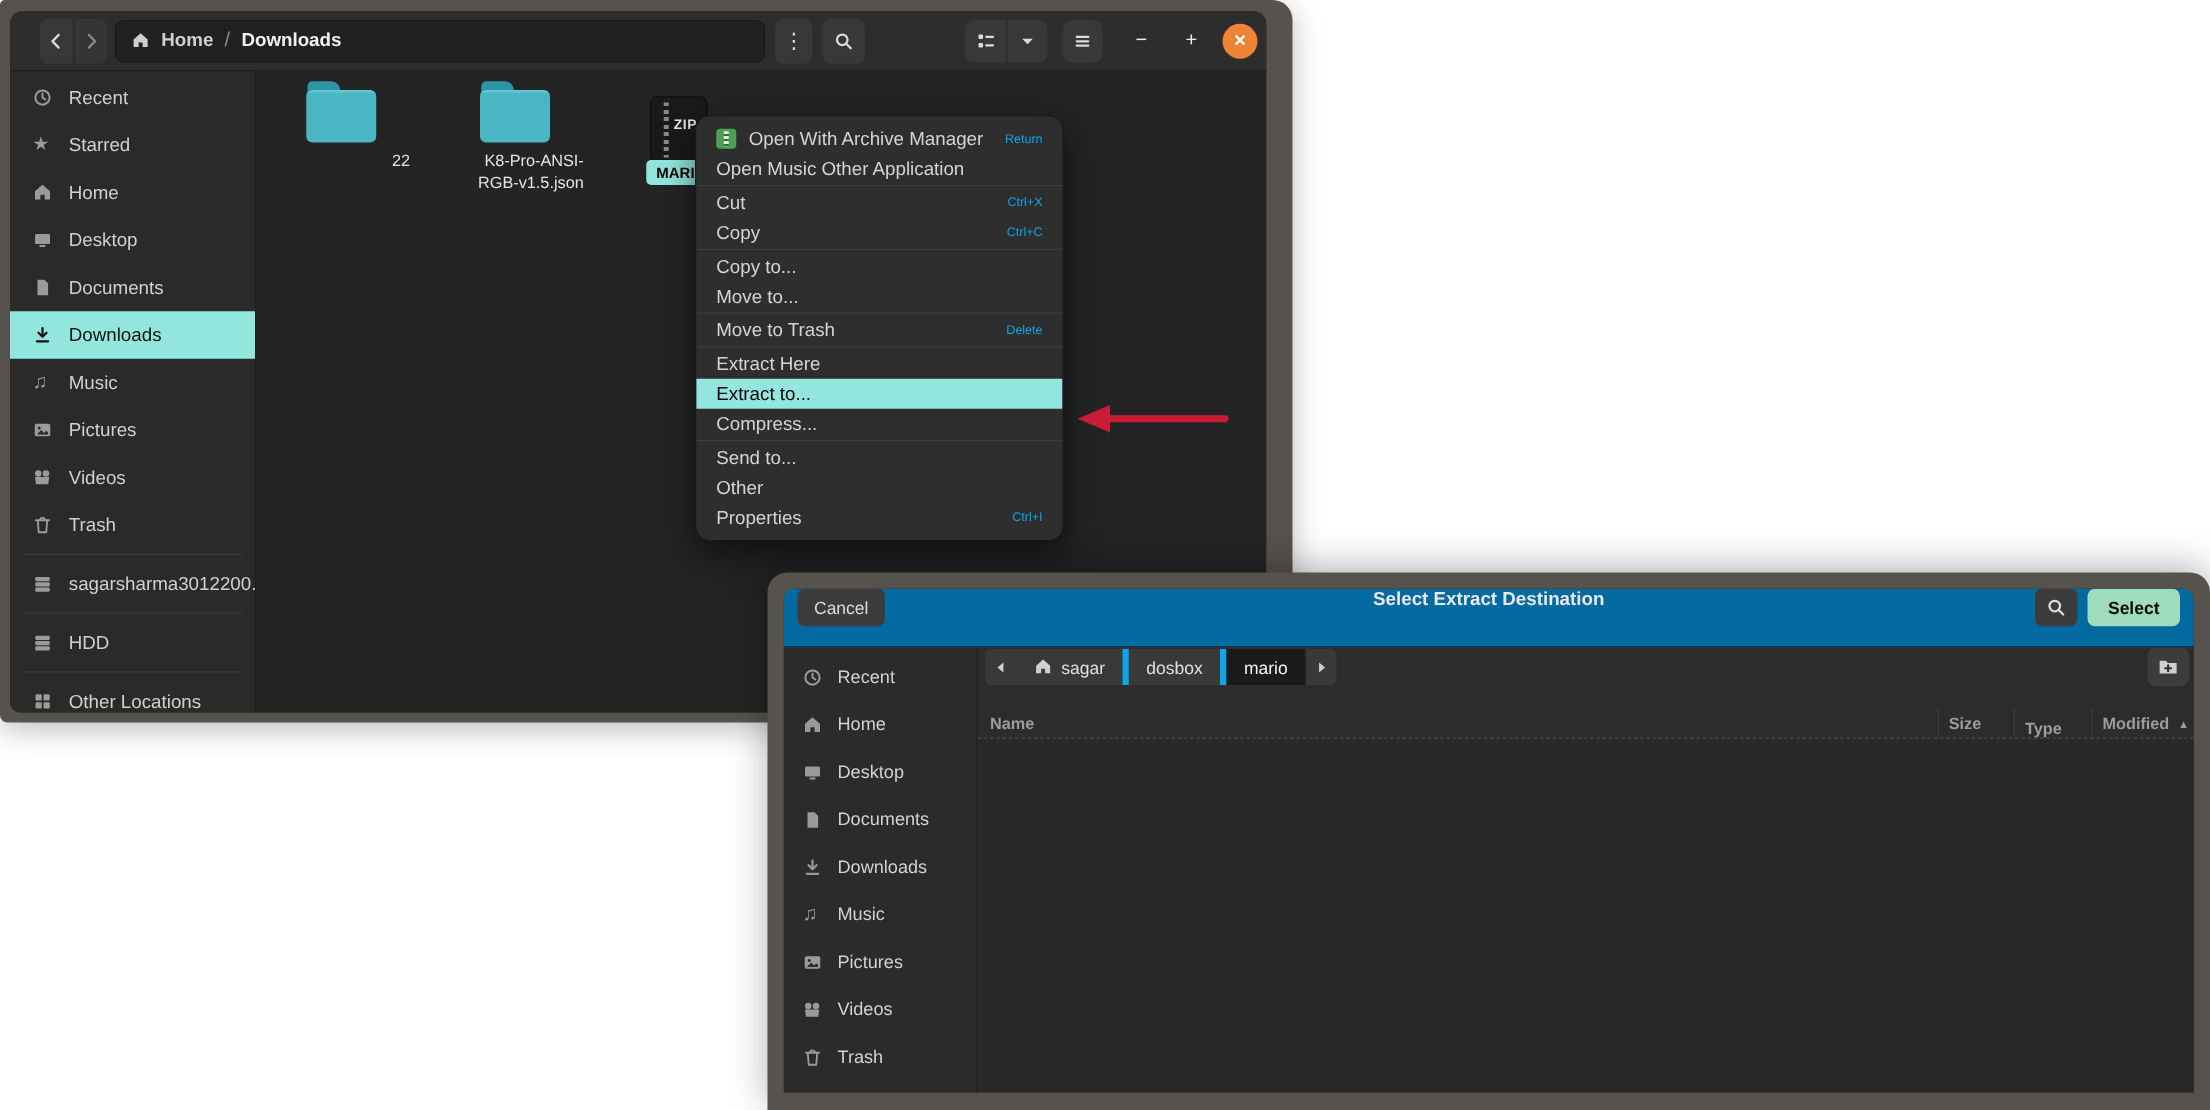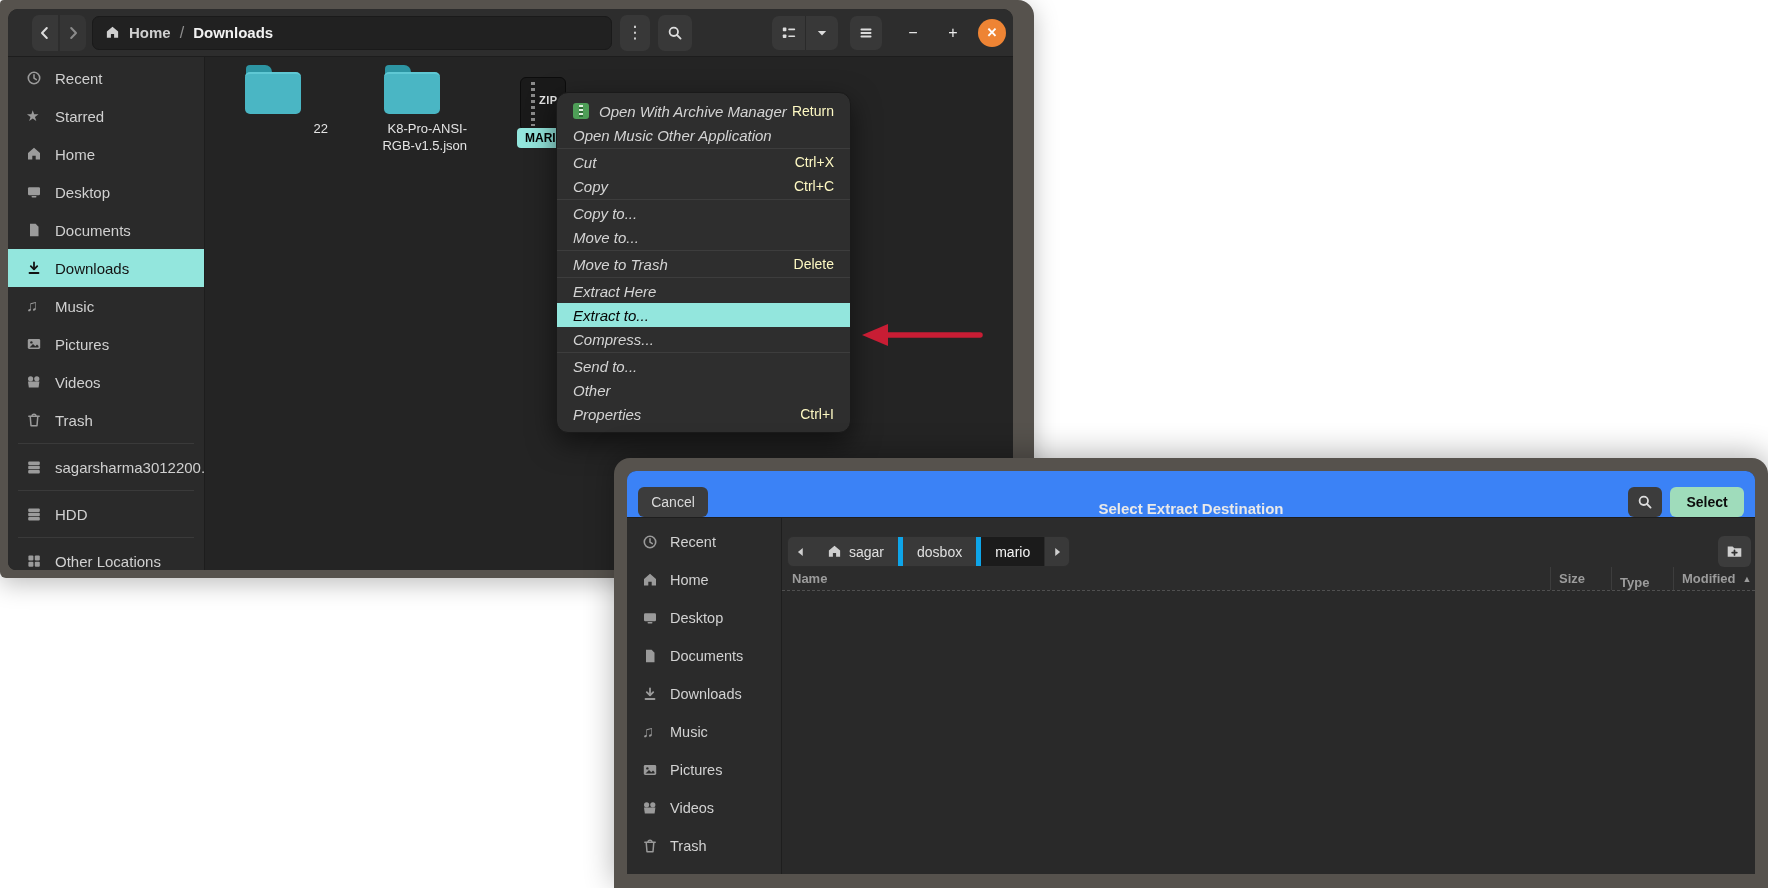--- a/index.html
+++ b/index.html
@@ -76,55 +76,55 @@
   .zipfile .ziptext{ position:absolute; left:18px; top:16px; color:#e8e8e8;
     font-weight:bold; font-size:11px; letter-spacing:.5px;}
   .sel-pill{ position:absolute; left:312px; top:71px; z-index:1; background:#93e6dd;
     color:#000; font-weight:bold; font-size:12px; border-radius:4px; padding:3px 8px; }
 
   
   .ctx-menu{ position:absolute; left:556px; top:92px; width:295px; z-index:20;
     background:#2e2e2e; border:1px solid #1a1a1a; border-radius:12px;
     padding:6px 0; box-shadow:0 10px 28px rgba(0,0,0,.55); overflow:hidden;}
   .mi{ height:24px; display:flex; align-items:center; padding:0 16px; color:#d4d4d4; font-size:15px;}
-  .mi-left{ display:flex; align-items:center; gap:10px; flex:1; min-width:0;font-style:italic;}
-  .mi-key{ color:#fef9c3; font-size:14px; }
+  .mi-left{ display:flex; align-items:center; gap:10px; flex:1; min-width:0;}
+  .mi-key{ color:#0ea5e9; font-size:10px; }
   .mi.hl{ background:#93e6dd; color:#050505; }
   .msep{ height:1px; background:#3d3d3d; margin:1px 0; }
   .ic-archive{ width:16px; height:16px; border-radius:3px; background:#4e9e57; position:relative; flex:0 0 16px;}
   .ic-archive::after{ content:""; position:absolute; left:6px; top:2px; bottom:2px; width:4px;
     background:repeating-linear-gradient(180deg,#dff0df 0 2px, #2f6e36 2px 4px); }
 
   
   .arrow-svg{ position:absolute; left:858px; top:318px; z-index:30; }
 
   
   .dlg-shell{ position:absolute; left:614px; top:458px; width:1154px; height:430px;
     background:#56524d; border-radius:16px 16px 0 0; z-index:40;
     box-shadow:0 -4px 30px rgba(0,0,0,.3);}
   .dlg{ position:absolute; left:13px; top:13px; width:1128px; height:403px;
     background:#2c2c2c; border-radius:9px 9px 0 0; overflow:hidden;
     display:flex; flex-direction:column; }
-  .dlg-titlebar{ height:47px; flex:0 0 47px; background:#3b82f6; border-bottom:1px solid #1e1e1e;
-    display:flex; align-items:flex-end; padding:0 11px; position:relative; }
+  .dlg-titlebar{ height:47px; flex:0 0 47px; background:#0369a1; border-bottom:1px solid #1e1e1e;
+    display:flex; align-items:flex-start; padding:0 11px; position:relative; }
   .dlg-cancel{ width:70px; height:30px; background:#3c3c3c; border-radius:6px;
     color:#dadada; font-size:14px; }
   .dlg-title{ position:absolute; left:0; right:0; text-align:center; font-weight:bold;
     font-size:15px; color:#e9e9e9; pointer-events:none; }
   .dlg-right{ margin-left:auto; display:flex; align-items:center; gap:8px; }
   .dlg-search{ width:34px; height:30px; background:#3c3c3c; border-radius:6px; }
   .dlg-select{ width:74px; height:30px; background:#9fdcbb; border-radius:6px;
     color:#0c0c0c; font-size:14px; font-weight:bold;}
   .dlg-body{ flex:1; display:flex; min-height:0; }
   .dlg-sidebar{ width:155px; background:#2b2b2b; border-right:1px solid #1e1e1e; padding-top:5px;}
   .dsi{ height:38px; display:flex; align-items:center; gap:12px; padding:0 8px 0 15px;
     color:#d2d2d2; font-size:14.5px; white-space:nowrap;}
   .dsi .ic{ color:#9a9a9a; flex:0 0 16px;}
   .dlg-main{ flex:1; display:flex; flex-direction:column; min-width:0; background:#2c2c2c;}
-  .dlg-pathrow{ height:49px; flex:0 0 49px; display:flex; align-items:flex-end;
+  .dlg-pathrow{ height:49px; flex:0 0 49px; display:flex; align-items:flex-start;
     padding:0 4px 0 5px; justify-content:space-between;}
   .crumbs{ height:31px; display:flex; background:#393939; border-radius:6px;
     overflow:hidden; border:1px solid #2d2d2d;}
   .crumb-arrow{ width:25px; display:flex; align-items:center; justify-content:center; color:#cfcfcf;}
   .crumb{ display:flex; align-items:center; gap:7px; padding:0 14px; color:#e0e0e0;
     font-size:14px; border-left:5px solid #0ea5e9;}
   .crumb .ic{ color:#cfcfcf;}
   .crumb.active{ background:#1b1b1b; color:#f5f5f5;}
   .crumb-arrow.right{ border-left:1px solid #2c2c2c;}
   .newfolder-btn{ width:33px; height:31px; background:#3c3c3c; border-radius:6px; color:#cfcfcf;}

